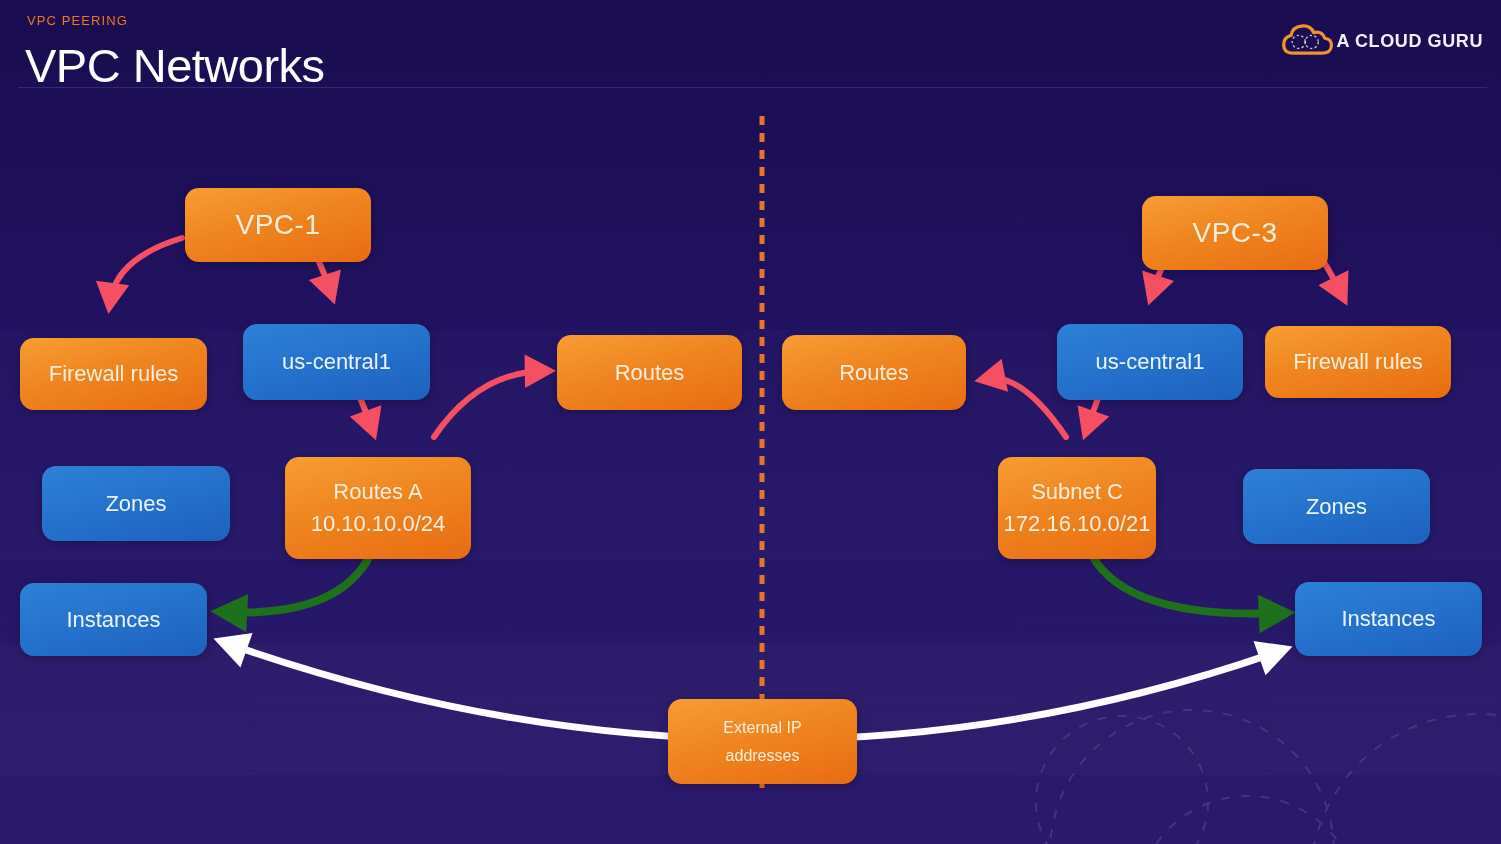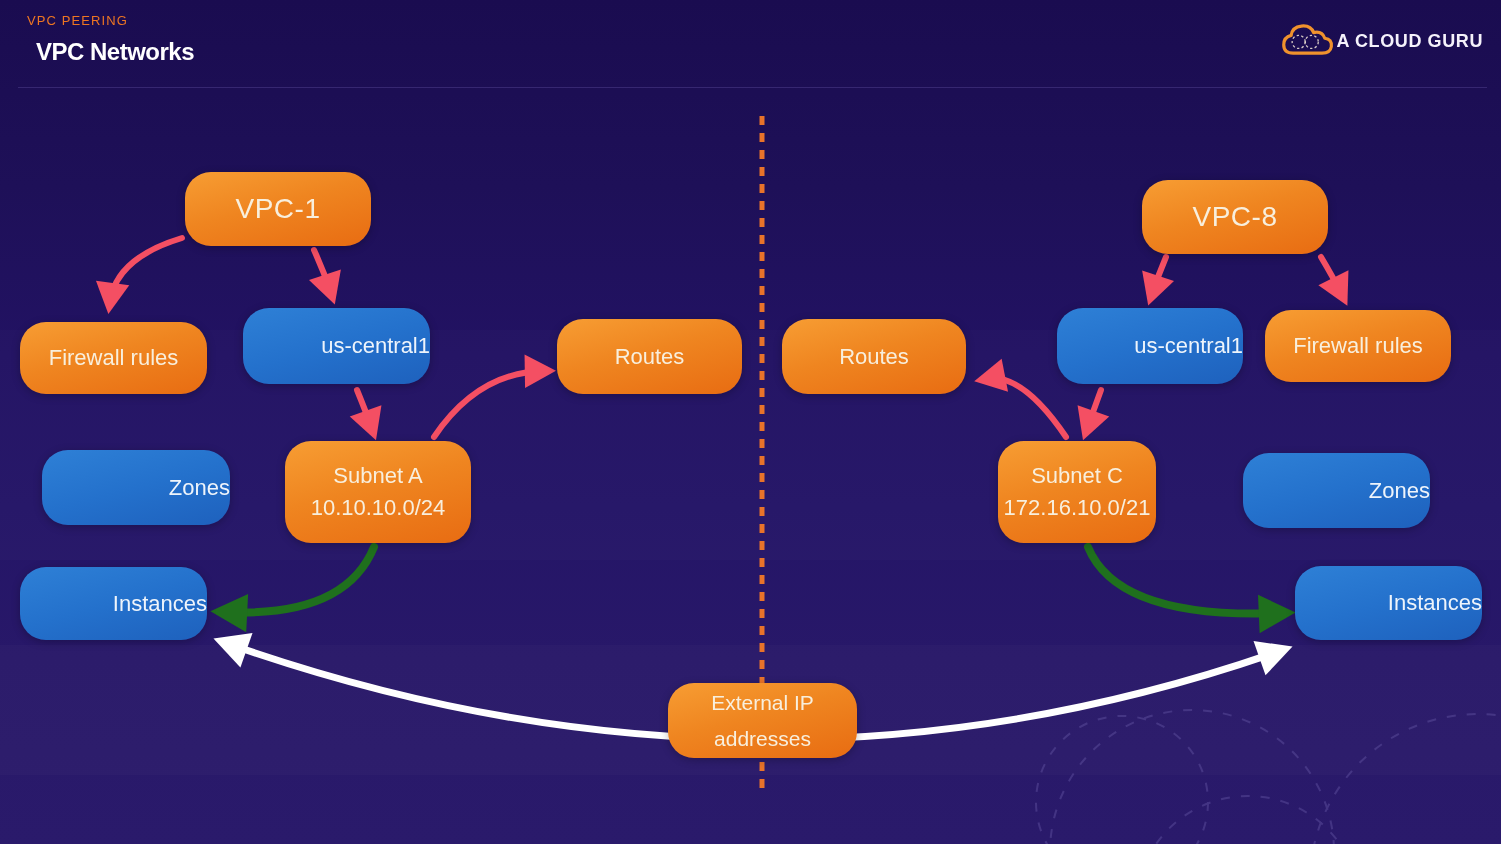--- a/index.html
+++ b/index.html
@@ -18,22 +18,22 @@
   .band.b1{top:330px;height:230px;background:rgba(255,255,255,0.015);}
   .band.b2{top:645px;height:130px;background:rgba(255,255,255,0.02);}
 
   
   .eyebrow{
     position:absolute;left:27px;top:13px;
     font-size:13px;font-weight:normal;letter-spacing:1.1px;
     color:#ee7622;
   }
   .title{
-    position:absolute;left:36px;top:38px;
-    font-size:24px;font-weight:bold;letter-spacing:-0.5px;
+    position:absolute;left:25px;top:38px;
+    font-size:47px;font-weight:normal;letter-spacing:-0.5px;
     color:#ffffff;
   }
   .header-rule{
     position:absolute;left:18px;right:14px;top:87px;height:1px;
     background:rgba(150,130,220,0.22);
   }
   .brand{
     position:absolute;right:18px;top:22px;
     display:flex;align-items:center;
   }
@@ -41,29 +41,30 @@
     font-size:18px;font-weight:bold;letter-spacing:0.6px;color:#f5f2fb;
   }
 
   
   .wires{position:absolute;left:0;top:0;z-index:1;pointer-events:none;}
 
   
   .node{
     position:absolute;z-index:2;
     display:flex;flex-direction:column;align-items:center;justify-content:center;
-    border-radius:26px;
+    border-radius:14px;
     color:#f8efdd;
     font-size:22px;
     text-align:center;
     line-height:1.45;
     box-shadow:0 2px 8px rgba(0,0,0,0.25);
+    margin-top:16px;
   }
   .node.orange{background:linear-gradient(165deg,#f79d33 0%,#ef8520 45%,#e86c12 100%);}
-  .node.blue{background:linear-gradient(165deg,#2e80d6 0%,#2471cc 50%,#1e61bd 100%);color:#eef4fb;align-items:flex-end;}
+  .node.blue{background:linear-gradient(165deg,#2e80d6 0%,#2471cc 50%,#1e61bd 100%);color:#eef4fb;}
   .node.big{font-size:28px;letter-spacing:0.5px;}
 </style>
 </head>
 <body>
 
 <div class="stage">
 
   <div class="band b1"></div>
   <div class="band b2"></div>
 
@@ -128,29 +129,29 @@
   <div class="node blue" style="left:243px;top:308px;width:187px;height:76px;">
     <span>us-central1</span>
   </div>
   <div class="node orange" style="left:557px;top:319px;width:185px;height:75px;">
     <span>Routes</span>
   </div>
   <div class="node blue" style="left:42px;top:450px;width:188px;height:75px;">
     <span>Zones</span>
   </div>
   <div class="node orange" style="left:285px;top:441px;width:186px;height:102px;">
-    <span>Subnet A</span>
+    <span>Routes A</span>
     <span>10.10.10.0/24</span>
   </div>
   <div class="node blue" style="left:20px;top:567px;width:187px;height:73px;">
     <span>Instances</span>
   </div>
 
   <div class="node orange big" style="left:1142px;top:180px;width:186px;height:74px;">
-    <span>VPC-8</span>
+    <span>VPC-3</span>
   </div>
   <div class="node orange" style="left:782px;top:319px;width:184px;height:75px;">
     <span>Routes</span>
   </div>
   <div class="node blue" style="left:1057px;top:308px;width:186px;height:76px;">
     <span>us-central1</span>
   </div>
   <div class="node orange" style="left:1265px;top:310px;width:186px;height:72px;">
     <span>Firewall rules</span>
   </div>
@@ -158,18 +159,18 @@
     <span>Subnet C</span>
     <span>172.16.10.0/21</span>
   </div>
   <div class="node blue" style="left:1243px;top:453px;width:187px;height:75px;">
     <span>Zones</span>
   </div>
   <div class="node blue" style="left:1295px;top:566px;width:187px;height:74px;">
     <span>Instances</span>
   </div>
 
-  <div class="node orange" style="left:668px;top:683px;width:189px;height:75px;line-height:1.7;font-size:21px;">
+  <div class="node orange" style="left:668px;top:683px;width:189px;height:85px;line-height:1.7;font-size:16px;">
     <span>External IP</span>
     <span>addresses</span>
   </div>
 
 </div>
 
 </body></html>

